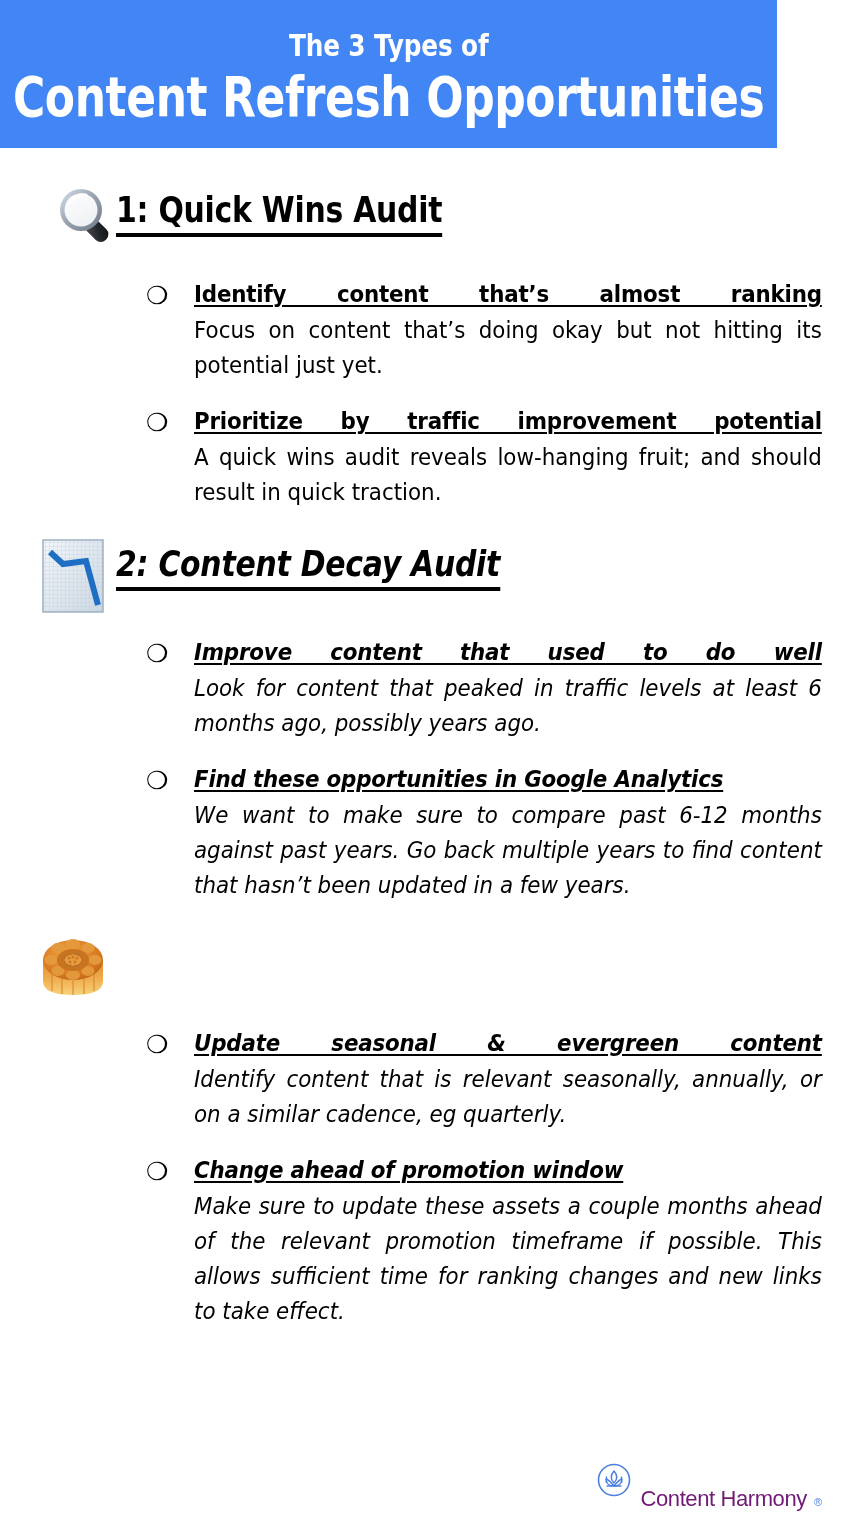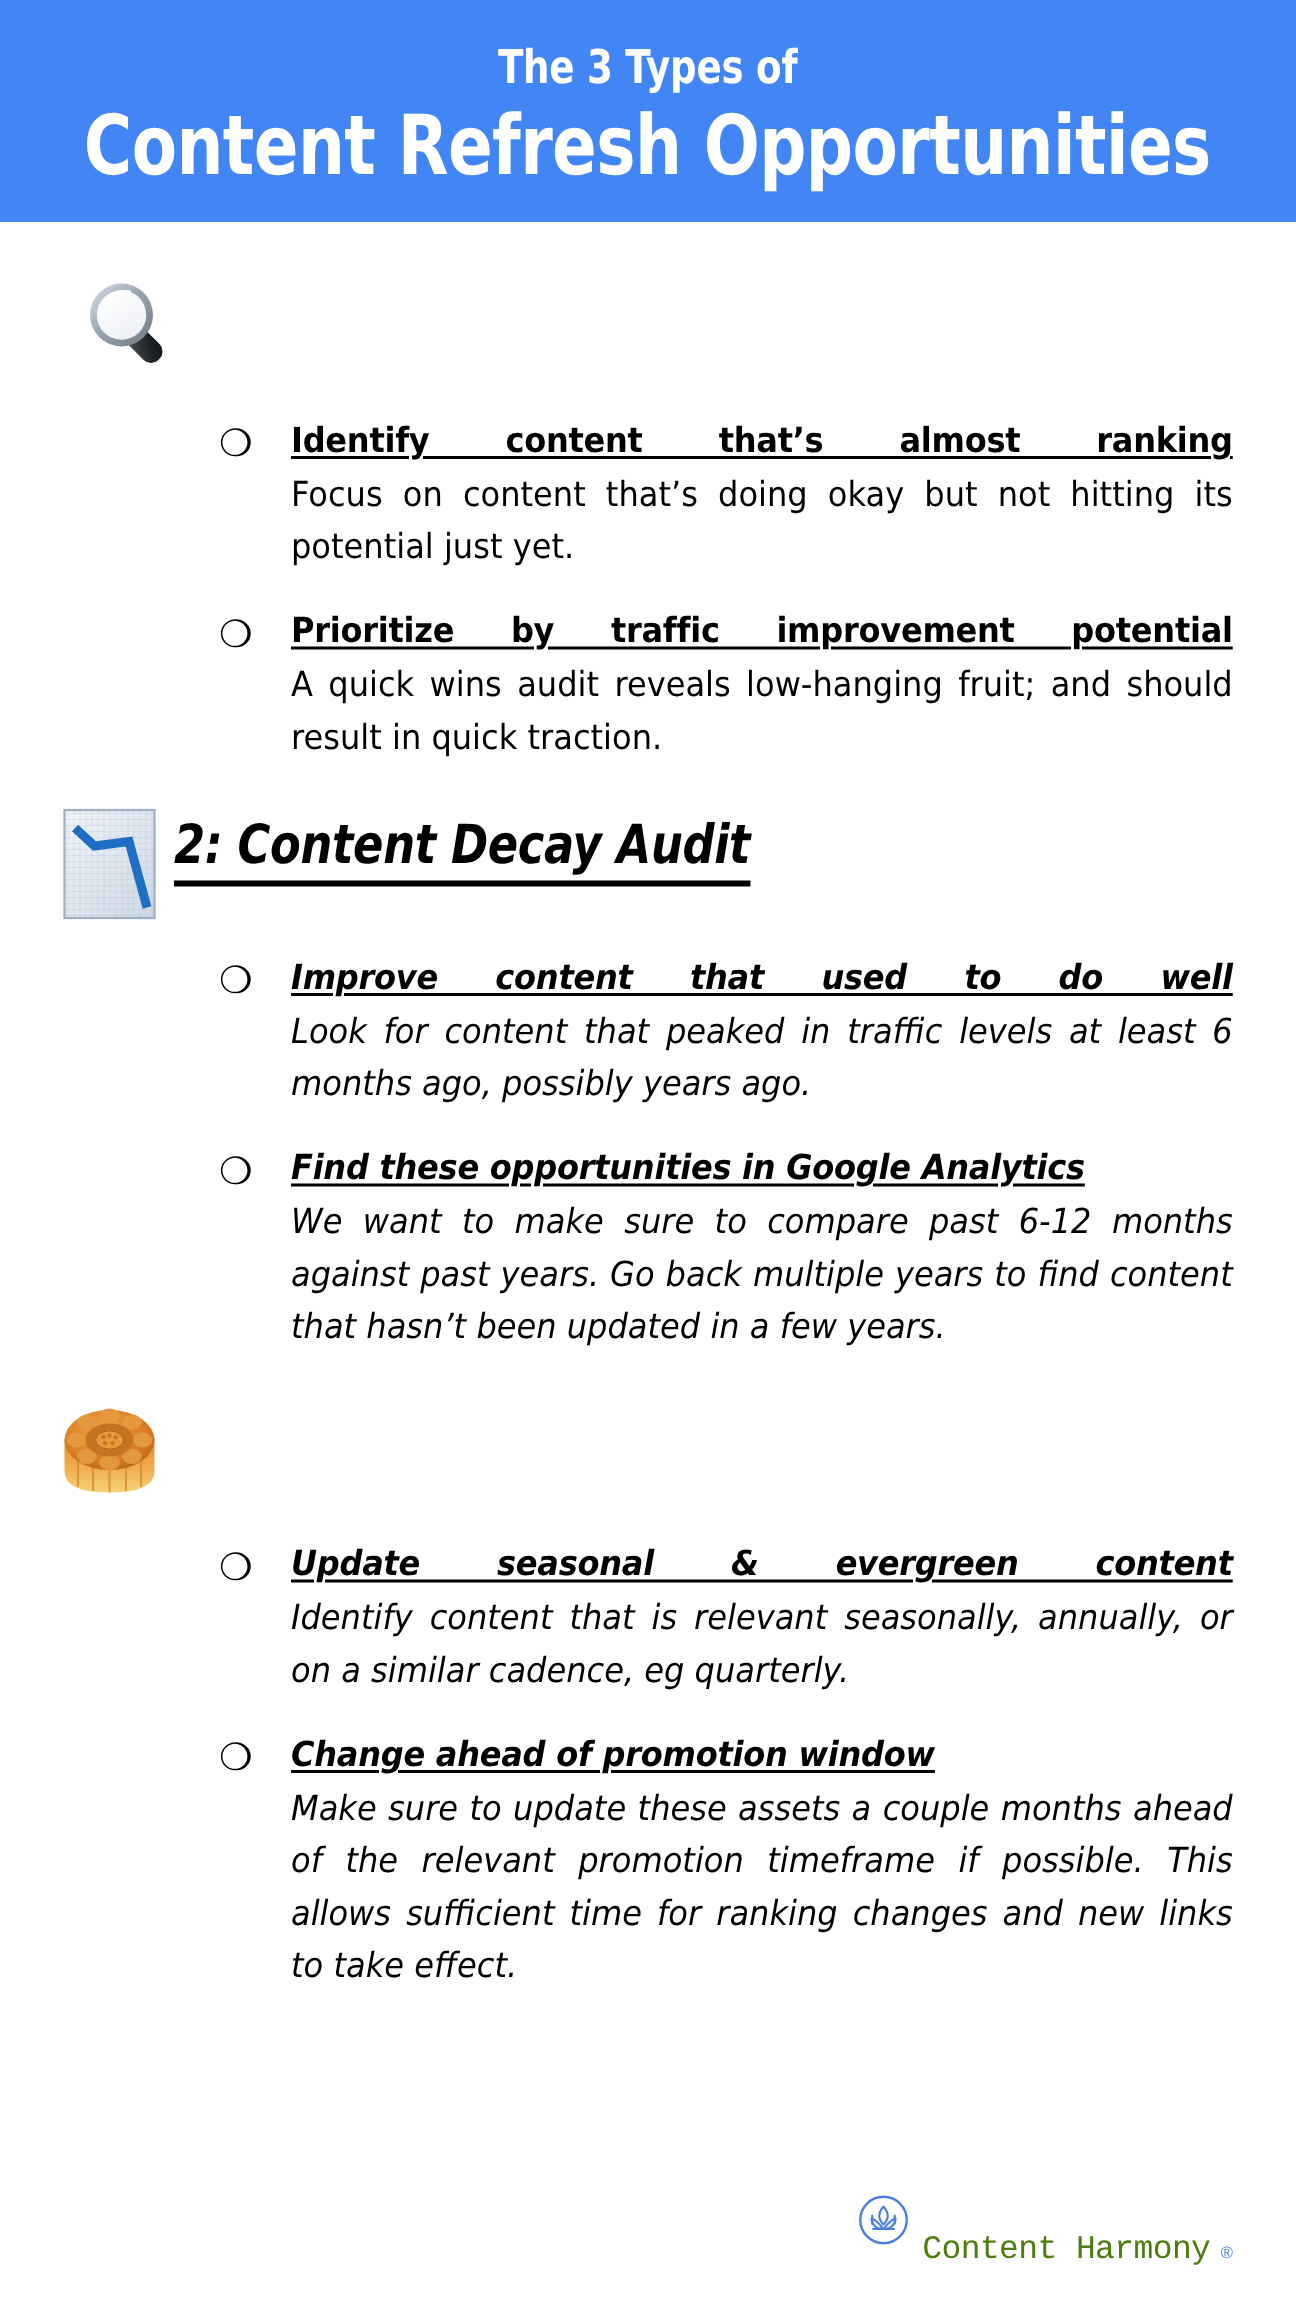--- a/index.html
+++ b/index.html
@@ -10,21 +10,21 @@
   body {
     background: #ffffff;
     font-family: "Liberation Sans", sans-serif;
     color: #000000;
     position: relative;
     overflow: hidden;
   }
 
   
   .header {
-    width: 864px;
+    width: 777px;
     height: 148px;
     background: #4285f4;
     display: flex;
     flex-direction: column;
     align-items: center;
     justify-content: center;
     padding-top: 6px;
   }
   .header-eyebrow {
     color: #ffffff;
@@ -155,25 +155,25 @@
   .footer {
     position: absolute;
     right: 42px;
     bottom: 24px;
     display: flex;
     align-items: center;
     gap: 9px;
   }
   .logo-mark { width: 34px; height: 34px; display: block; }
   .logo-text {
-    font-family: Liberation Mono, monospace;
+    font-family: Liberation Sans, sans-serif;
     font-size: 22px;
     font-weight: normal;
     letter-spacing: -0.4px;
-    color: #4d7c0f;
+    color: #701a75;
     white-space: nowrap;
     margin-top: 39px;
   }
   .logo-tm {
     font-size: 11px;
     color: #4a7fe0;
     align-self: flex-end;
     padding-bottom: 4px;
     margin-left: -2px;
   }
@@ -208,20 +208,23 @@
               <stop offset="100%" stop-color="#101214"></stop>
             </linearGradient>
           </defs>
           <g transform="rotate(-45 40 28)">
             <rect x="33.5" y="40" width="15" height="28" rx="7" fill="url(#mgHandle)"></rect>
           </g>
           <circle cx="44" cy="26" r="21" fill="url(#mgRim)"></circle>
           <circle cx="44" cy="26" r="16.5" fill="url(#mgLens)"></circle>
           <path d="M33 18 A16 16 0 0 1 49 11" stroke="#ffffff" stroke-width="3" fill="none" opacity="0.9" stroke-linecap="round"></path>
         </svg>
+      </div>
+      <div class="section-title-wrap">
+        <span class="section-title">1: Quick Wins Audit</span>
       </div>
     </div>
     <div class="bullets">
       <div class="bullet">
         <span class="bullet-marker">❍</span>
         <span class="bullet-title">Identify content that’s almost ranking</span>
         <span class="bullet-body">Focus on content that’s doing okay but not hitting its potential just yet.</span>
       </div>
       <div class="bullet">
         <span class="bullet-marker">❍</span>

